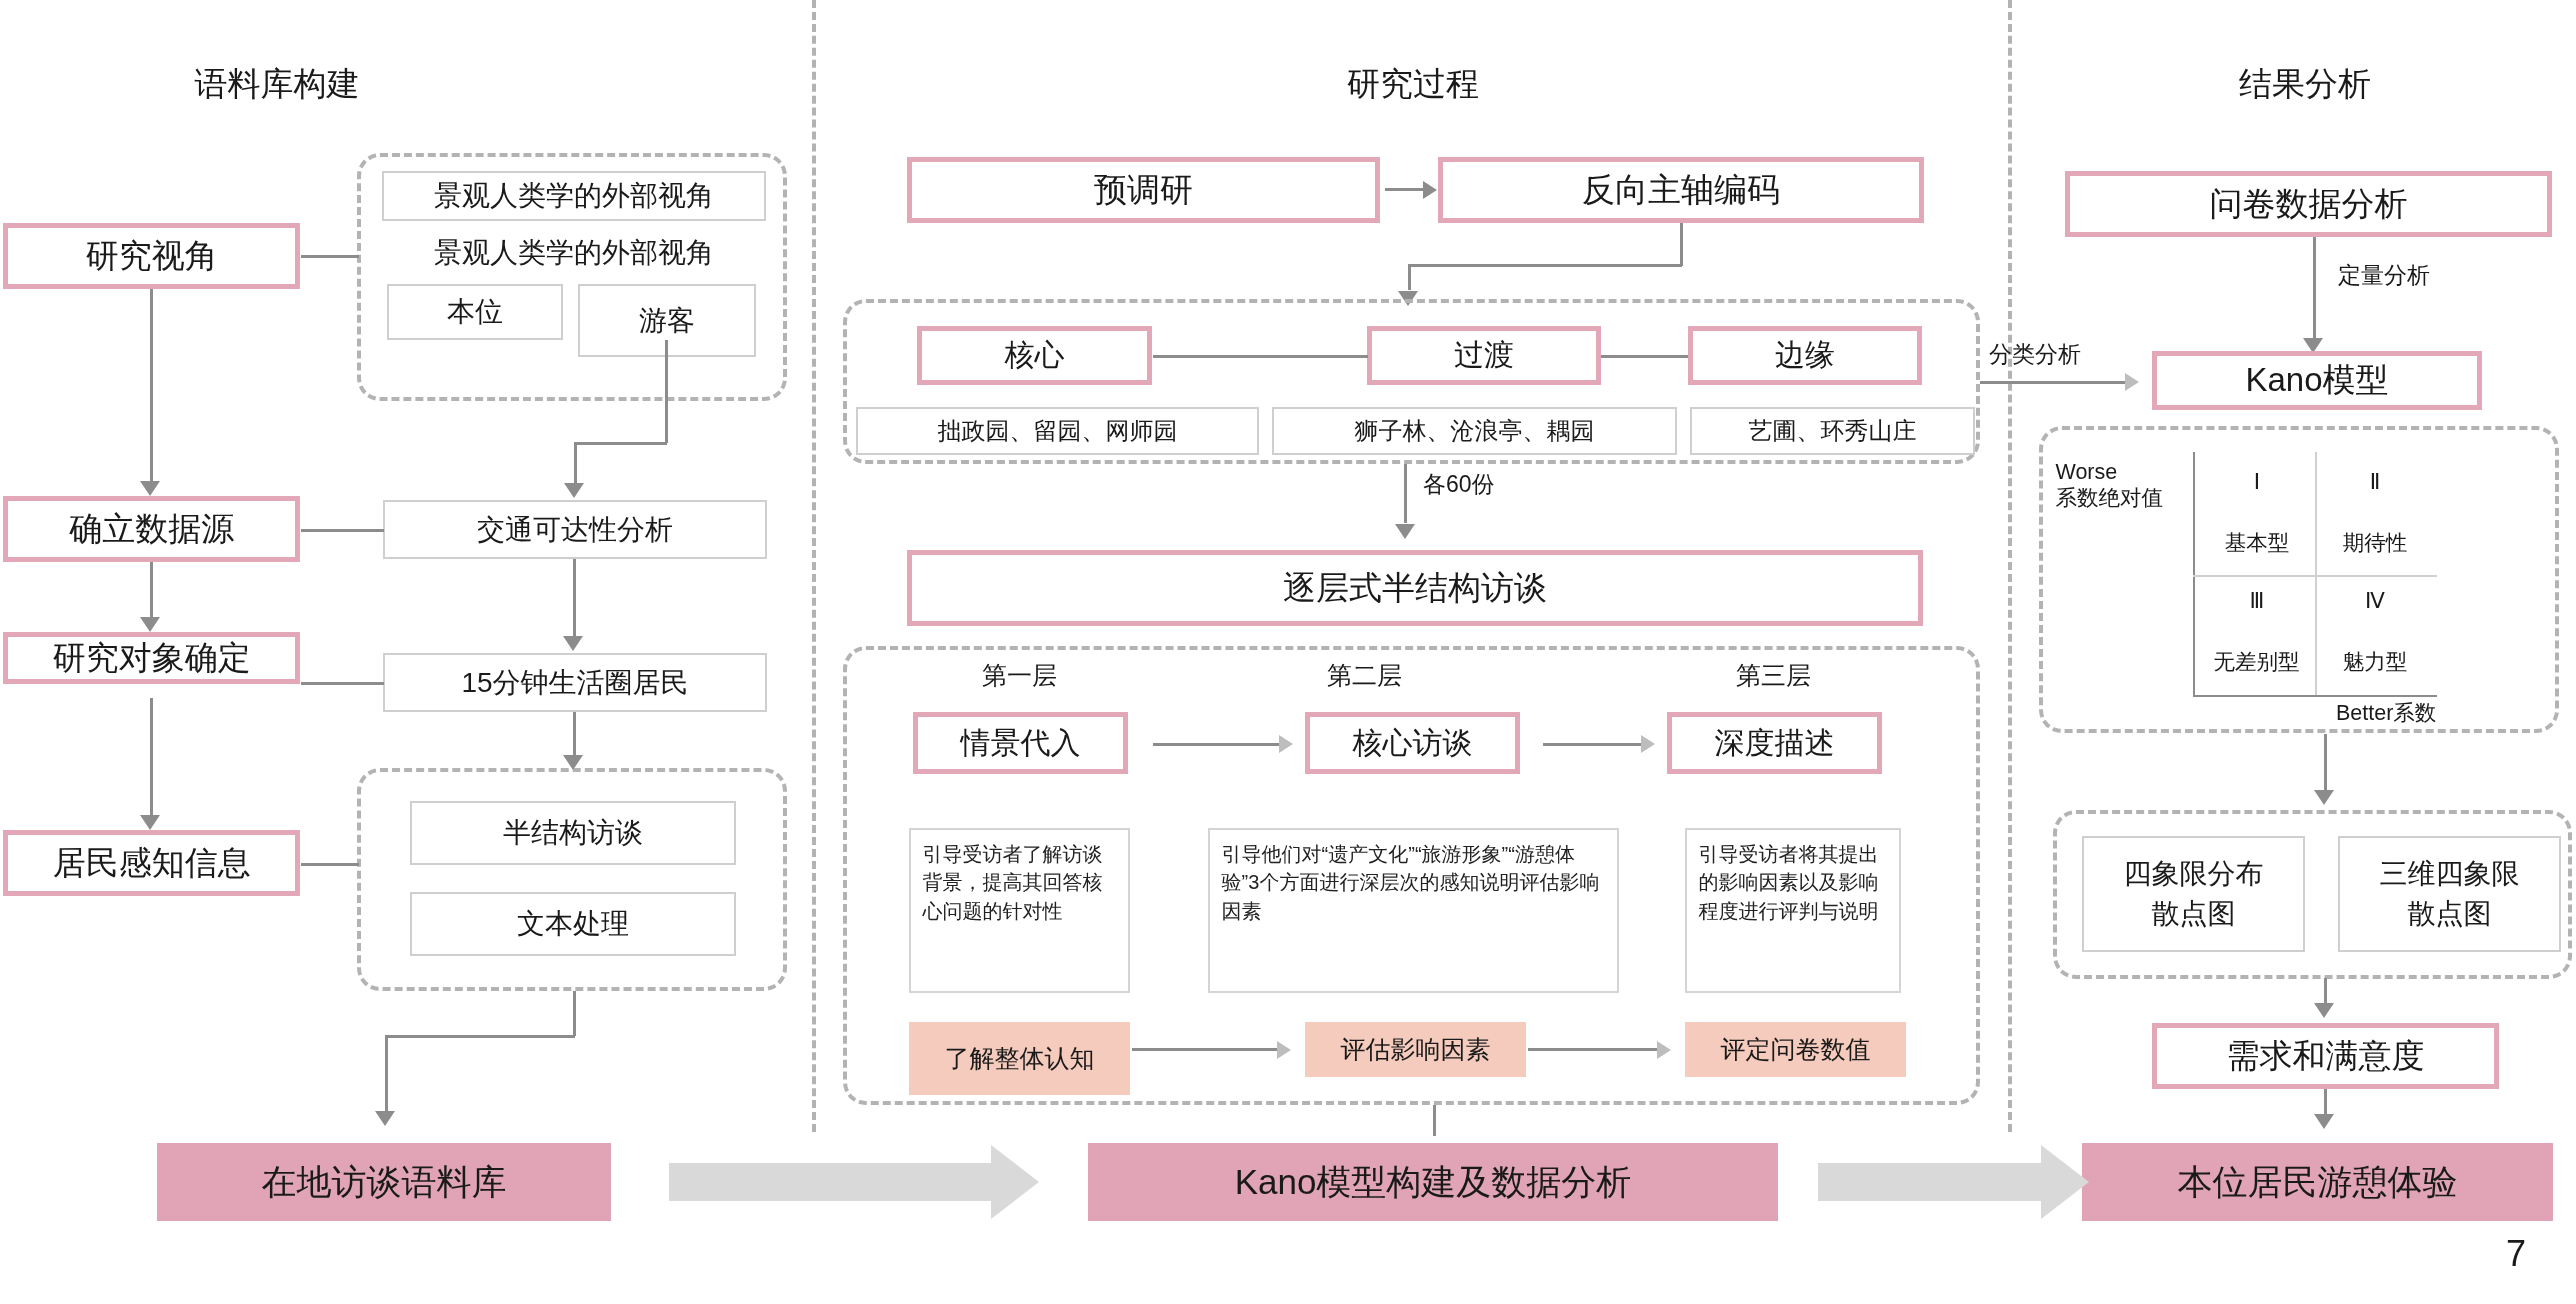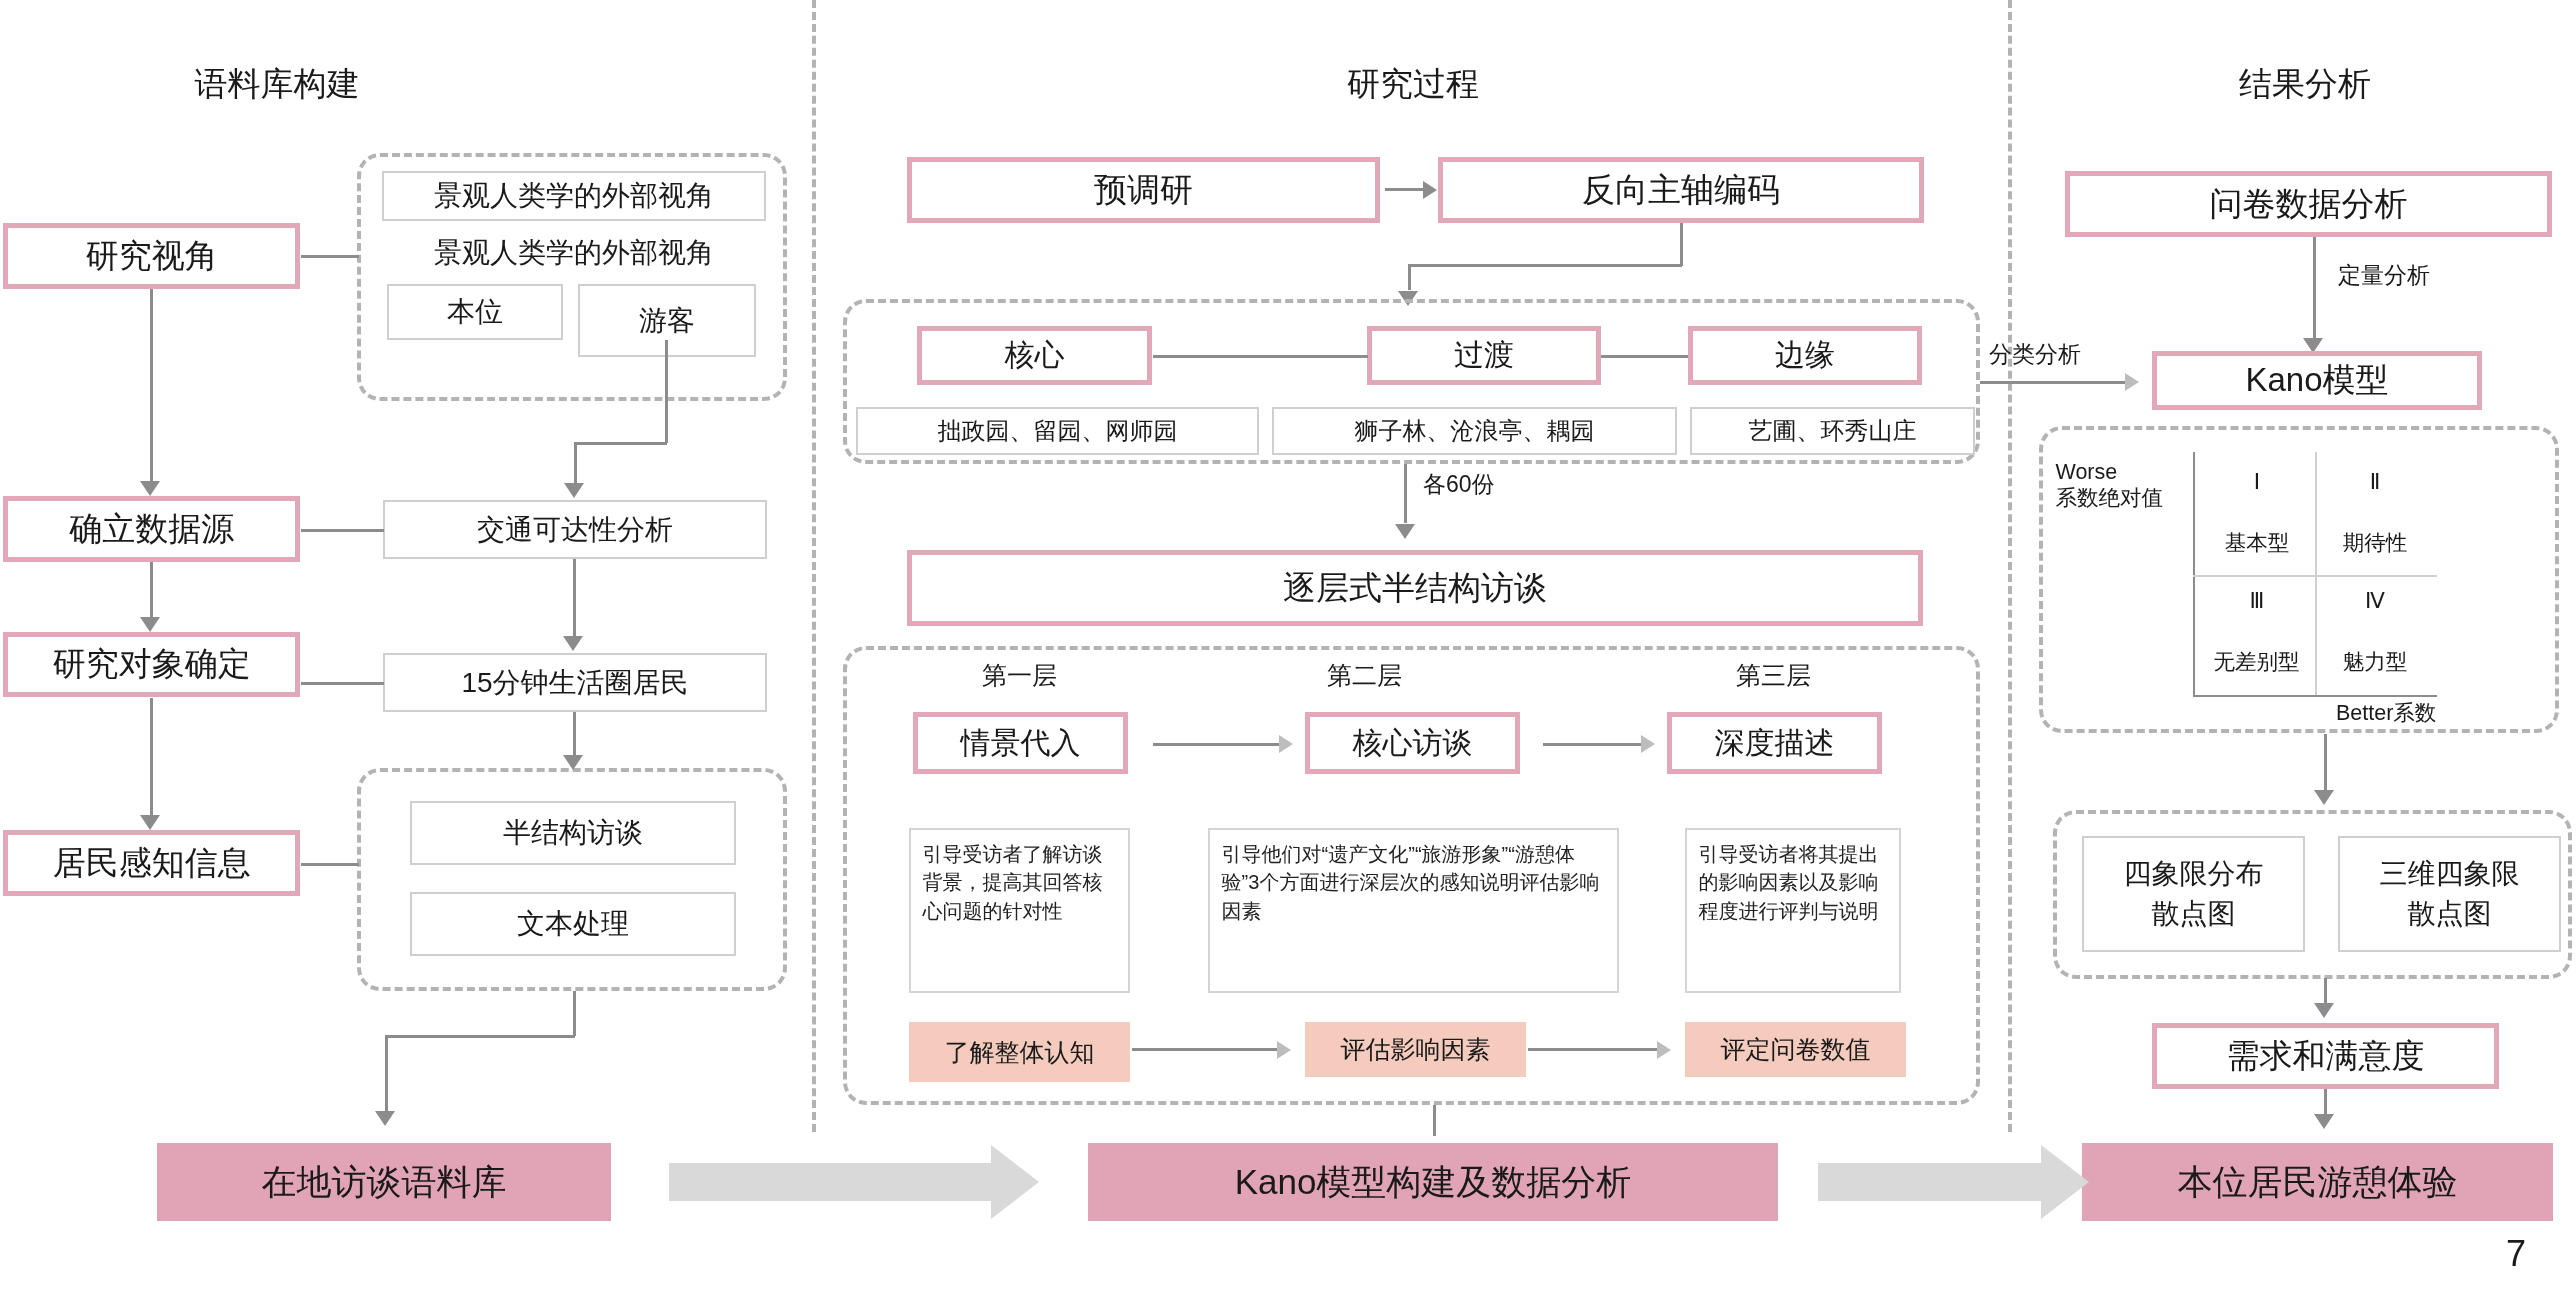--- a/index.html
+++ b/index.html
@@ -70,21 +70,21 @@
 
 <div class="abs dash-group" style="left:357px;top:153px;width:430px;height:248px;"></div>
 
 <div class="abs box gray-box" style="left:382px;top:171px;width:384px;height:50px;">景观人类学的外部视角</div>
 <div class="abs" style="left:382px;top:230px;width:384px;height:46px;font-size:28px;display:flex;align-items:center;justify-content:center;">景观人类学的外部视角</div>
 <div class="abs box gray-box" style="left:387px;top:284px;width:176px;height:56px;">本位</div>
 <div class="abs box gray-box" style="left:578px;top:284px;width:178px;height:73px;">游客</div>
 
 <div class="abs box pink-box" style="left:3.3px;top:223px;width:297px;height:66px;">研究视角</div>
 <div class="abs box pink-box" style="left:3.3px;top:496px;width:297px;height:66px;">确立数据源</div>
-<div class="abs box pink-box" style="left:3.3px;top:632px;width:297px;height:65px;">研究对象确定</div>
+<div class="abs box pink-box" style="left:3.3px;top:632px;width:297px;height:52px;">研究对象确定</div>
 <div class="abs box pink-box" style="left:3.3px;top:830px;width:297px;height:66px;">居民感知信息</div>
 
 <div class="abs box gray-box" style="left:383px;top:500px;width:384px;height:59px;">交通可达性分析</div>
 <div class="abs box gray-box" style="left:383px;top:653px;width:384px;height:59px;">15分钟生活圈居民</div>
 
 <div class="abs dash-group" style="left:357px;top:768px;width:430px;height:223px;"></div>
 <div class="abs box gray-box" style="left:410px;top:801px;width:326px;height:64px;">半结构访谈</div>
 <div class="abs box gray-box" style="left:410px;top:892px;width:326px;height:64px;">文本处理</div>
 
 <div class="abs ln-v-thick" style="left:150px;top:289px;height:192px;"></div>
@@ -162,21 +162,21 @@
 
 <div class="abs ln-h" style="left:1153px;top:743px;width:128px;"></div>
 <div class="abs arw-r-lt" style="left:1279px;top:735px;"></div>
 <div class="abs ln-h" style="left:1543px;top:743px;width:99px;"></div>
 <div class="abs arw-r-lt" style="left:1641px;top:735px;"></div>
 
 <div class="abs note" style="left:909px;top:828px;width:221px;height:165px;">引导受访者了解访谈背景，提高其回答核心问题的针对性</div>
 <div class="abs note" style="left:1208px;top:828px;width:411px;height:165px;">引导他们对“遗产文化”“旅游形象”“游憩体验”3个方面进行深层次的感知说明评估影响因素</div>
 <div class="abs note" style="left:1685px;top:828px;width:216px;height:165px;">引导受访者将其提出的影响因素以及影响程度进行评判与说明</div>
 
-<div class="abs salmon-box" style="left:909px;top:1022px;width:221px;height:60px;">了解整体认知</div>
+<div class="abs salmon-box" style="left:909px;top:1022px;width:221px;height:73px;">了解整体认知</div>
 <div class="abs salmon-box" style="left:1305px;top:1022px;width:221px;height:55px;">评估影响因素</div>
 <div class="abs salmon-box" style="left:1685px;top:1022px;width:221px;height:55px;">评定问卷数值</div>
 
 <div class="abs ln-h" style="left:1132px;top:1048px;width:147px;"></div>
 <div class="abs arw-r-lt" style="left:1277px;top:1041px;"></div>
 <div class="abs ln-h" style="left:1528px;top:1048px;width:131px;"></div>
 <div class="abs arw-r-lt" style="left:1657px;top:1041px;"></div>
 
 <div class="abs ln-v" style="left:1433px;top:1105px;height:31px;"></div>
 

